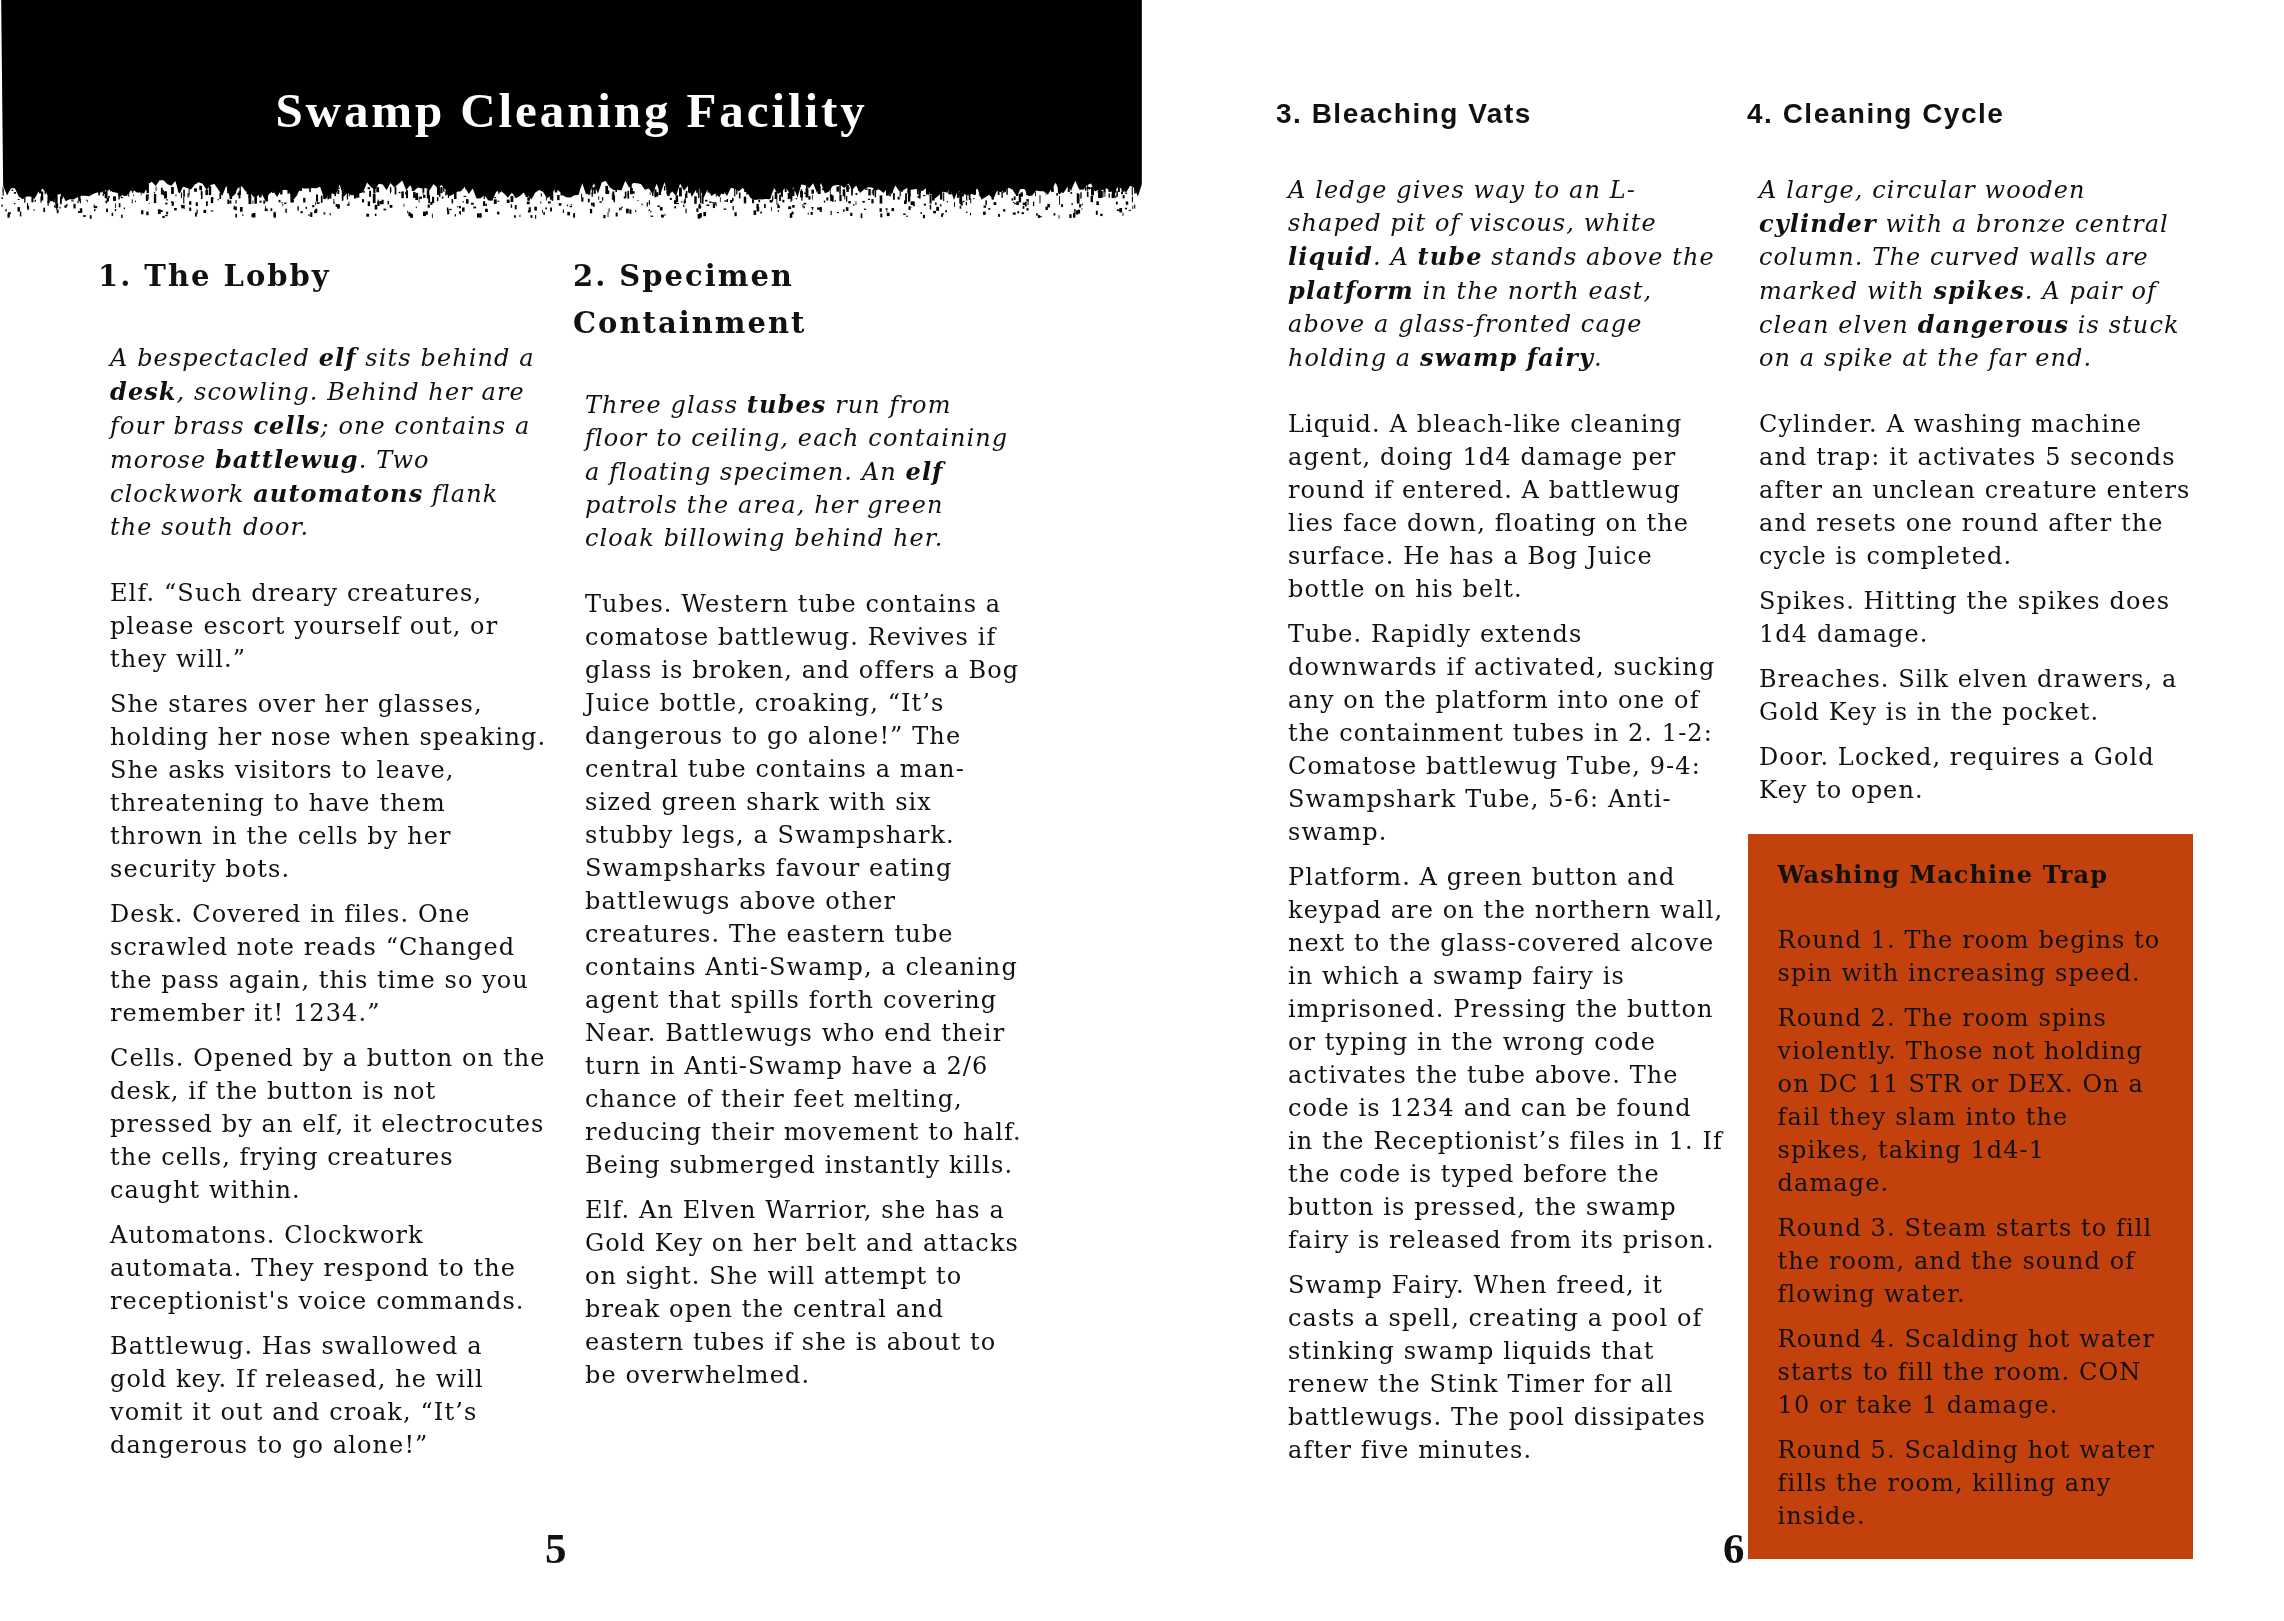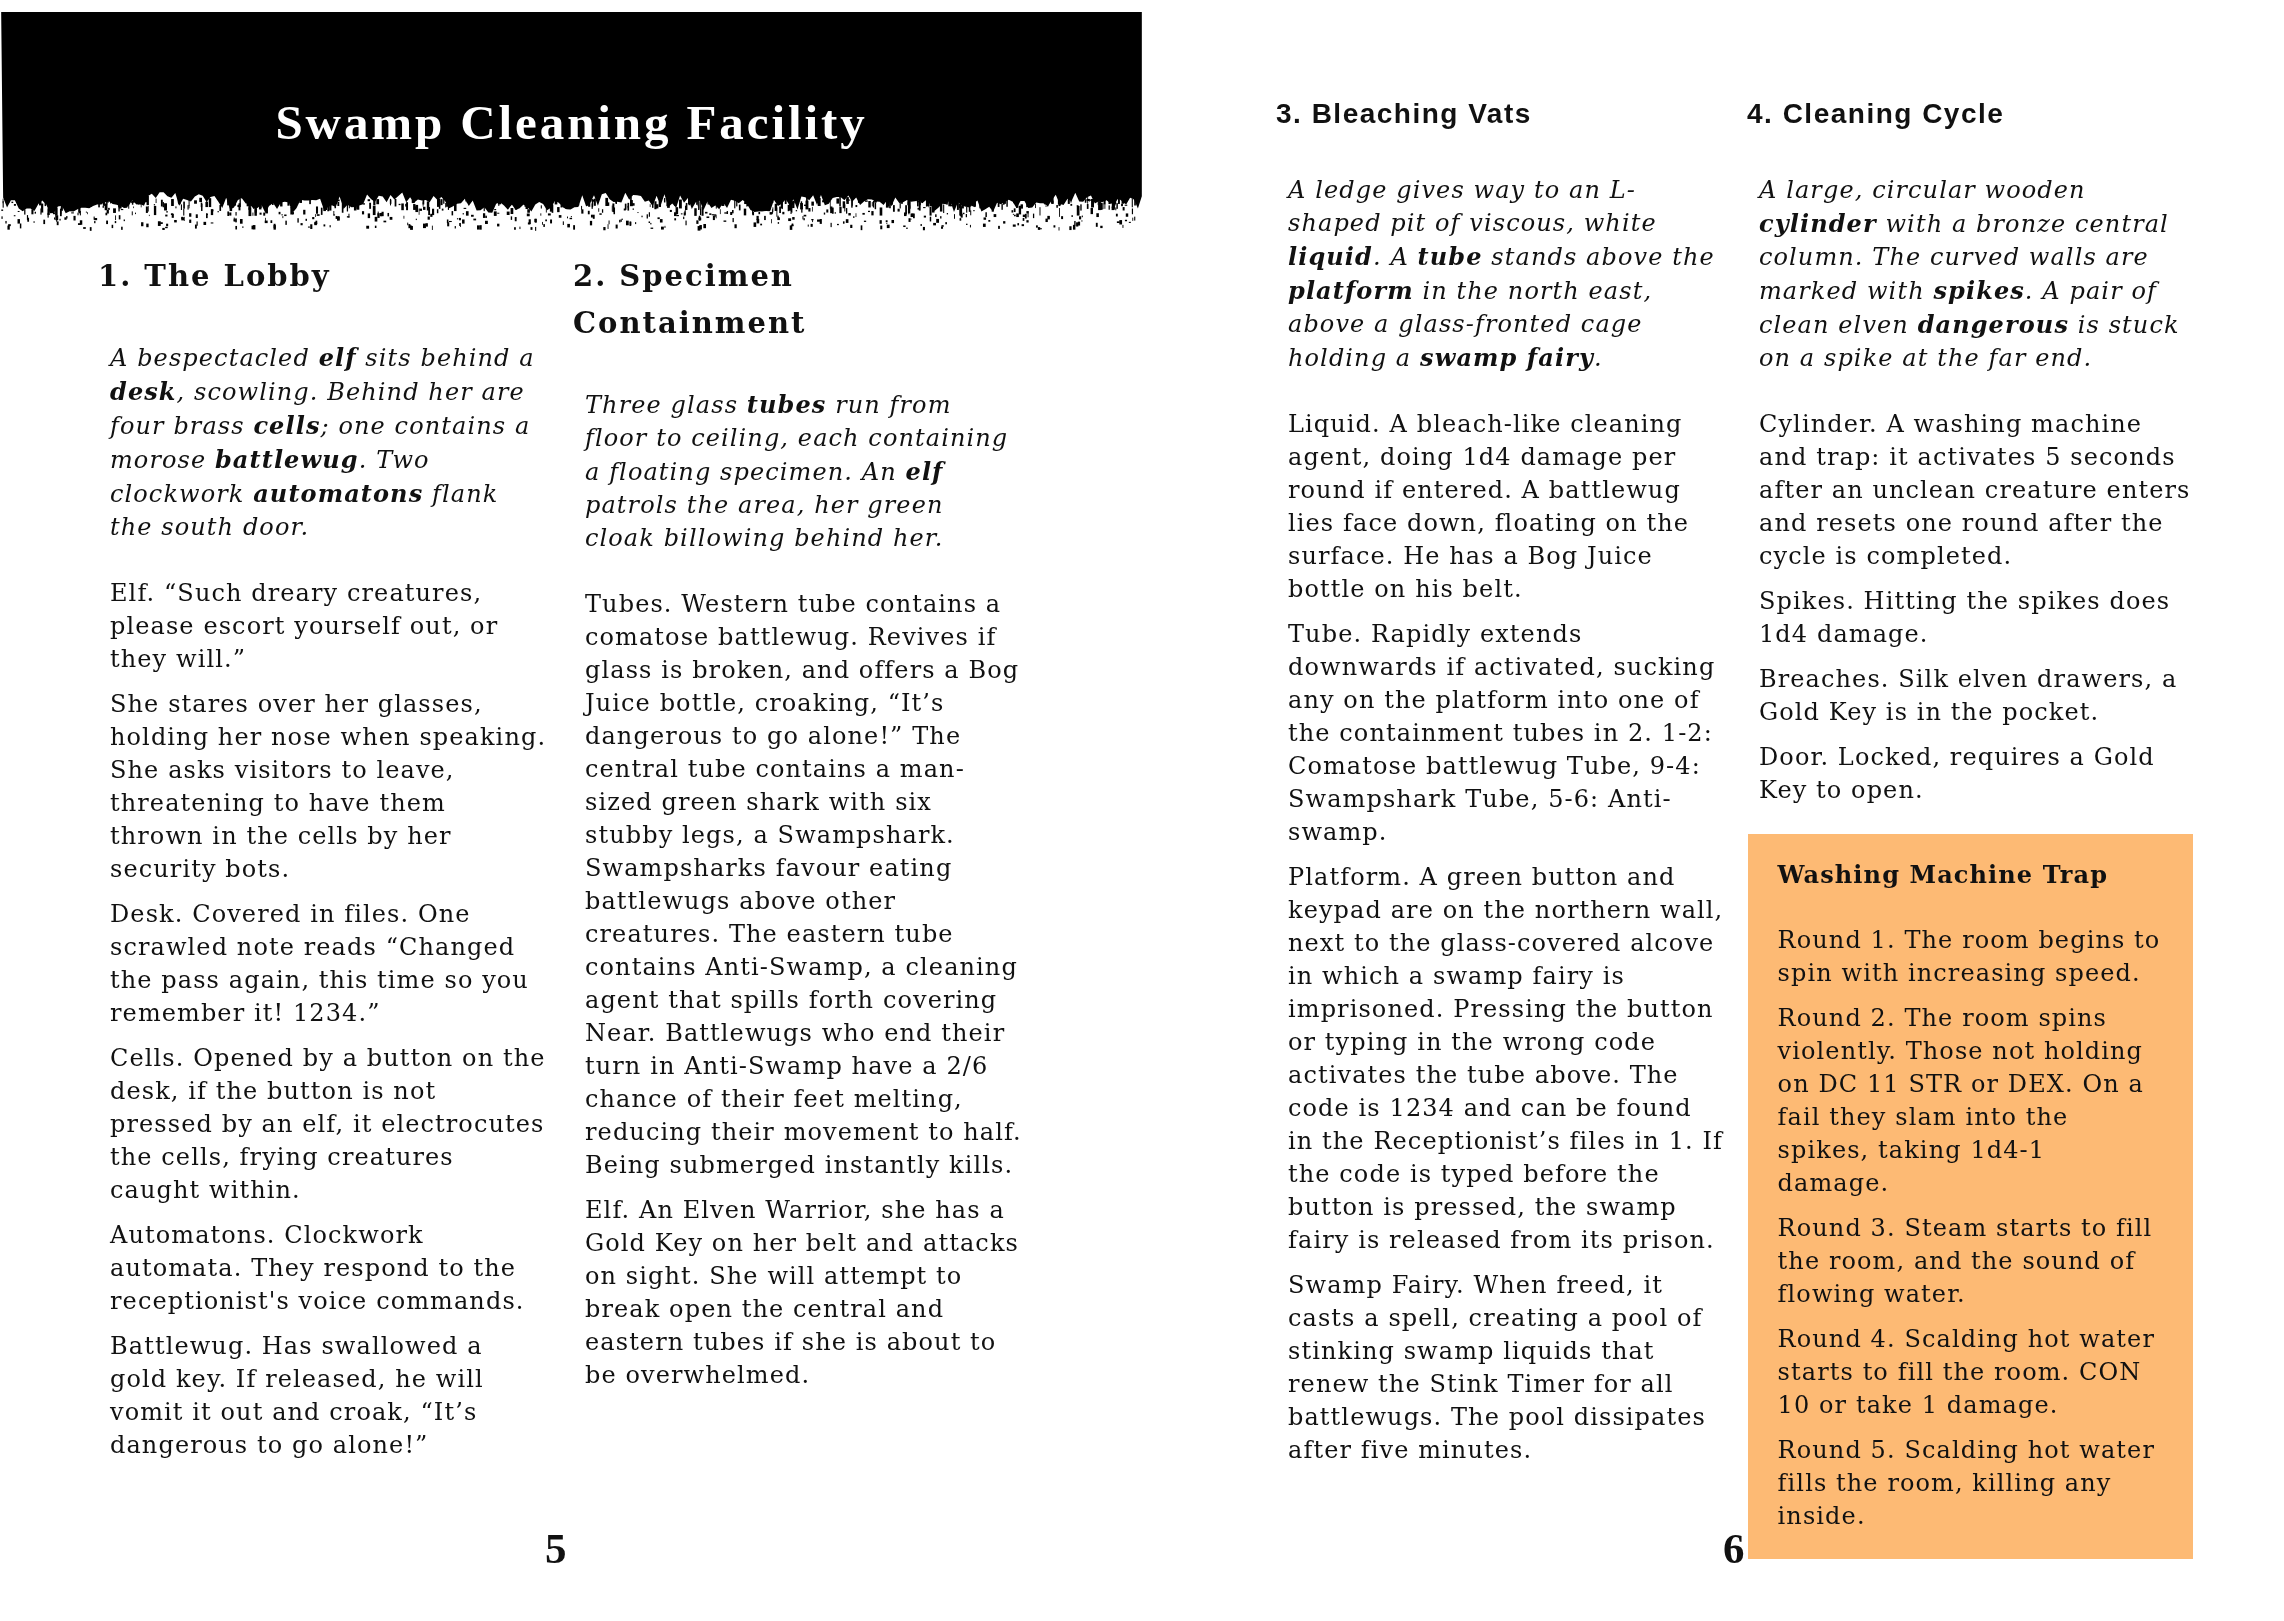--- a/index.html
+++ b/index.html
@@ -1,36 +1,36 @@
 <!DOCTYPE html>
 <html><head>
 <meta charset="utf-8">
 <style>
   html, body { margin:0; padding:0; background:#ffffff; }
   body { width:2285px; height:1621px; position:relative; overflow:hidden;
          font-family:"DejaVu Serif", serif; color:#111; }
-  .banner { position:absolute; left:0; top:12px; width:1143px; height:225px;text-decoration:underline; }
+  .banner { position:absolute; left:0; top:0; width:1143px; height:225px;text-decoration:underline; }
   .banner svg { display:block; }
   .banner-title { position:absolute; left:0; top:82px; width:1143px; text-align:center;
          color:#fff; font-family:"Liberation Serif", serif; font-weight:bold;
          font-size:49px; letter-spacing:2.9px; }
   .col { position:absolute; font-size:24px; line-height:33px; letter-spacing:1.1px; }
   .col1 { left:98px; top:253px; width:461px; }
   .col2 { left:573px; top:253px; width:461px; }
   .col3 { left:1276px; top:90px; width:461px; }
   .col4 { left:1747px; top:90px; width:461px; }
   h2.room-heading { margin:0 0 41px 0; font-size:29px; line-height:47px; font-weight:bold;
          letter-spacing:2px; font-family:"DejaVu Serif", serif; }
   .col3 h2.room-heading, .col4 h2.room-heading { font-family:Liberation Sans, sans-serif;
          font-size:28px; letter-spacing:1.5px; margin-bottom:37px; }
   p { margin:12px; }
   .intro { font-style:italic; margin-bottom:33px; }
   .intro b { font-weight:bold; }
   .entry b { font-weight:normal; }
-  .sidebar-box { background:#fdba74; margin-top:27.4px; padding:11.8px 17.6px 13.7px 17.6px; width:410px; margin-left:1px; }
+  .sidebar-box { background:#c2410c; margin-top:27.4px; padding:11.8px 17.6px 13.7px 17.6px; width:410px; margin-left:1px; }
   .sidebar-box .box-title { font-weight:bold; margin-bottom:33px; }
   .page-num { position:absolute; top:1524px; font-family:"Liberation Serif", serif;
          font-weight:bold; font-size:43px; }
   .pn5 { left:545px; }
   .pn6 { left:1723px; }
 </style>
 </head>
 <body>
 
 <div class="banner">

